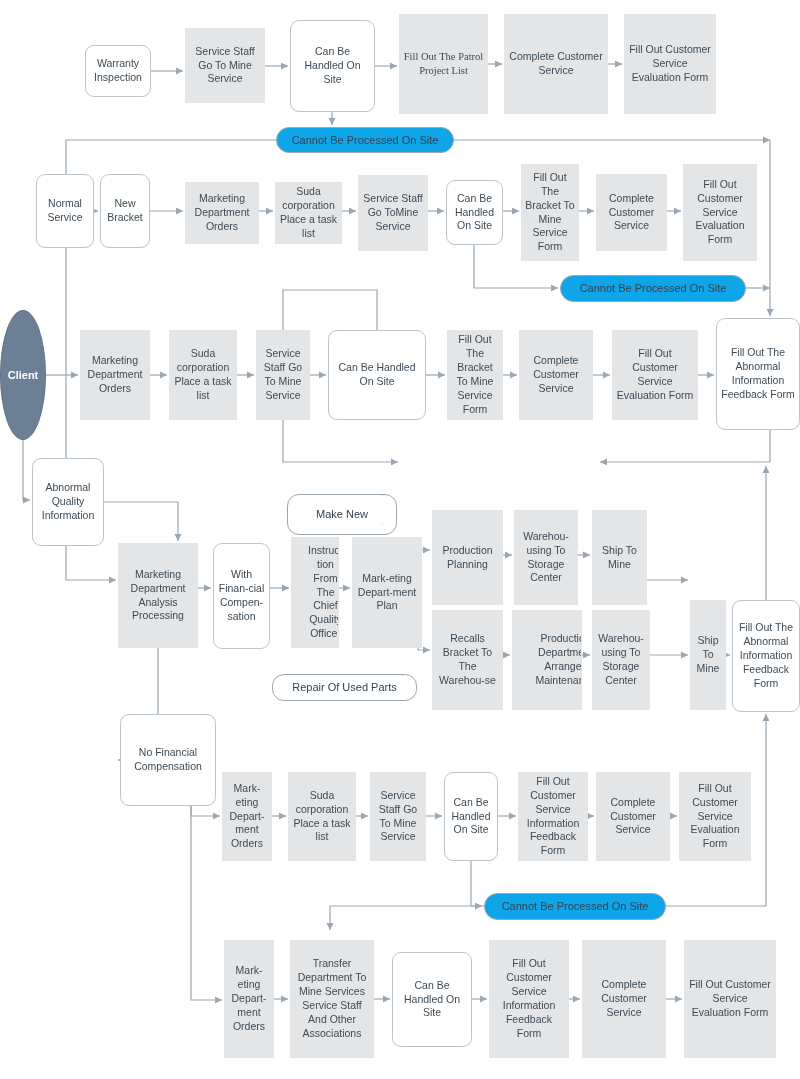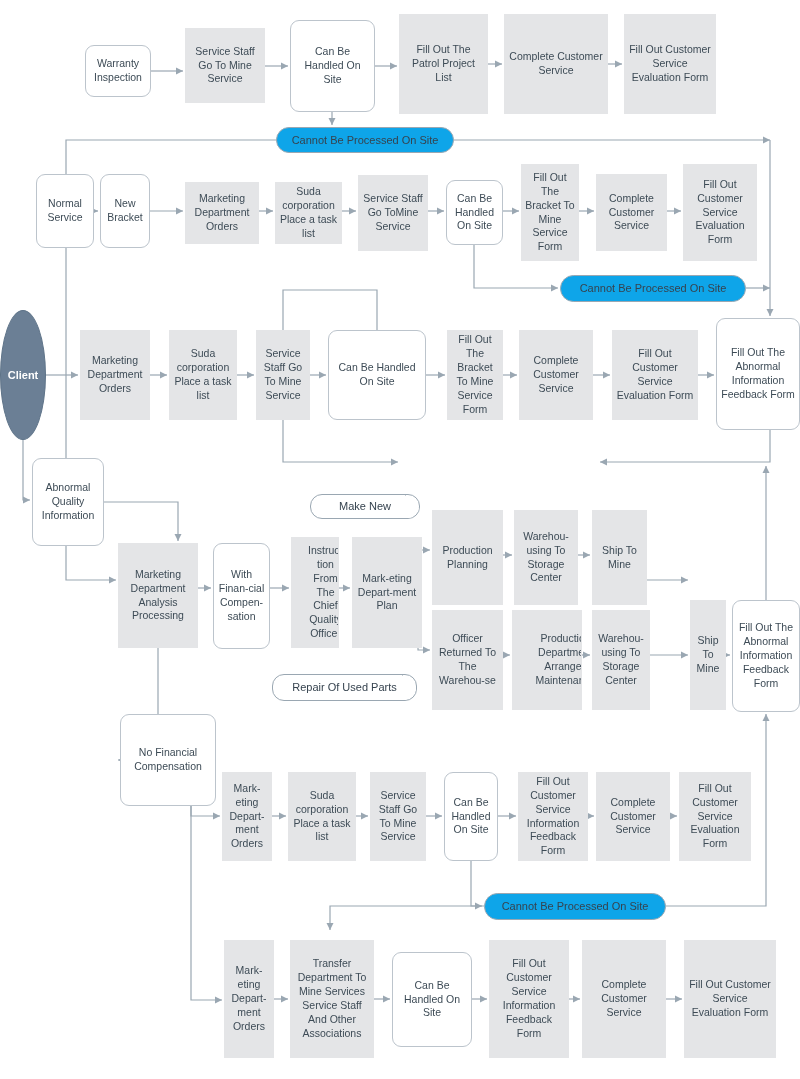--- a/index.html
+++ b/index.html
@@ -179,21 +179,21 @@
       </div>
       <div class="node n-round" style="left: 85px; top: 45px; width: 66px; height: 52px;">
         <span>Warranty Inspection</span>
       </div>
       <div class="node n-proc" style="left: 185px; top: 28px; width: 80px; height: 75px;">
         <span>Service  Staff Go To Mine Service</span>
       </div>
       <div class="node n-round" style="left: 290px; top: 20px; width: 85px; height: 92px;">
         <span>Can Be Handled On Site</span>
       </div>
-      <div class="node n-proc" style="left: 399px; top: 14px; width: 89px; height: 100px;">
+      <div class="node n-proc" style="left: 399px; top: 14px; width: 89px; height: 100px; font-family: Liberation Serif, serif;">
         <span>Fill Out The Patrol Project List</span>
       </div>
       <div class="node n-proc" style="left: 504px; top: 14px; width: 104px; height: 100px;">
         <span>Complete Customer Service</span>
       </div>
       <div class="node n-proc" style="left: 624px; top: 14px; width: 92px; height: 100px;">
         <span>Fill Out Customer Service Evaluation Form</span>
       </div>
       <div class="node n-pill" style="left: 276px; top: 127px; width: 178px; height: 26px;">
         <span>Cannot Be Processed On Site</span>
@@ -260,39 +260,39 @@
       </div>
       <div class="node n-round" style="left: 213px; top: 543px; width: 57px; height: 106px;">
         <span>With Finan-cial Compen-sation</span>
       </div>
       <div class="node n-proc" style="left: 291px; top: 537px; width: 48px; height: 111px; padding-left: 24px;">
         <span>Instruc-tion From The Chief Quality Officer</span>
       </div>
       <div class="node n-proc" style="left: 352px; top: 537px; width: 70px; height: 111px;">
         <span>Mark-eting Depart-ment Plan</span>
       </div>
-      <div class="node n-flag" style="left: 310px; top: 494px; width: 110px; height: 25px; border-radius: 12px;">
+      <div class="node n-flag" style="left: 287px; top: 494px; width: 110px; height: 41px; border-radius: 12px;">
         <span>Make New</span>
         <span style="position: absolute; right: -1px; top: 0px; width: 14px; height: 27px; background: rgb(255, 255, 255); border-right: 1px solid rgb(154, 167, 178); border-top: 1px solid rgb(154, 167, 178); border-bottom: 1px solid rgb(154, 167, 178); border-radius: 0px 3px 3px 0px; clip-path: polygon(0px 0px, 100% 50%, 0px 100%);"></span>
       </div>
       <div class="node n-proc" style="left: 432px; top: 510px; width: 71px; height: 95px; justify-content: center;">
         <span>Production Planning</span>
       </div>
       <div class="node n-proc" style="left: 514px; top: 510px; width: 64px; height: 95px;">
         <span>Warehou-using To Storage Center</span>
       </div>
       <div class="node n-proc" style="left: 592px; top: 510px; width: 55px; height: 95px;">
         <span>Ship To Mine</span>
       </div>
       <div class="node n-flag" style="left: 272px; top: 674px; width: 145px; height: 27px; border-radius: 12px;">
         <span>Repair Of Used Parts</span>
         <span style="position: absolute; right: -1px; top: 0px; width: 14px; height: 27px; background: rgb(255, 255, 255); border-right: 1px solid rgb(154, 167, 178); border-top: 1px solid rgb(154, 167, 178); border-bottom: 1px solid rgb(154, 167, 178); border-radius: 0px 3px 3px 0px; clip-path: polygon(0px 0px, 100% 50%, 0px 100%);"></span>
       </div>
       <div class="node n-proc" style="left: 432px; top: 610px; width: 71px; height: 100px;">
-        <span>Officer Returned To The Warehou-se</span>
+        <span>Recalls Bracket To The Warehou-se</span>
       </div>
       <div class="node n-proc" style="left: 512px; top: 610px; width: 70px; height: 100px; padding-left: 40px;">
         <span>Production Department Arranges Maintenance</span>
       </div>
       <div class="node n-proc" style="left: 592px; top: 610px; width: 58px; height: 100px;">
         <span>Warehou-using To Storage Center</span>
       </div>
       <div class="node n-proc" style="left: 690px; top: 600px; width: 36px; height: 110px;">
         <span>Ship To Mine</span>
       </div>

